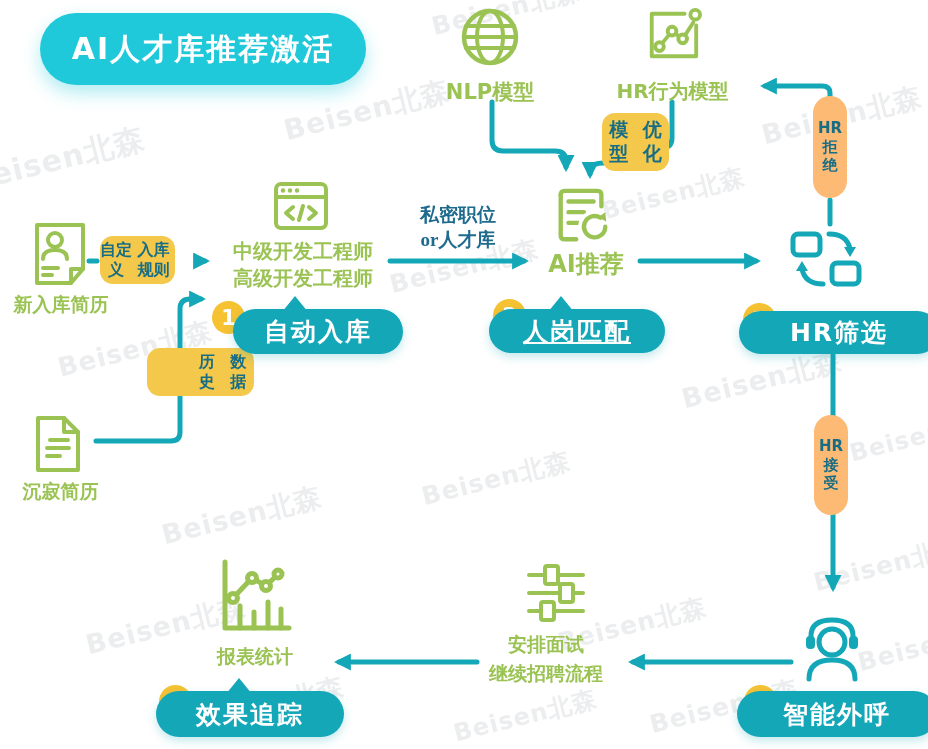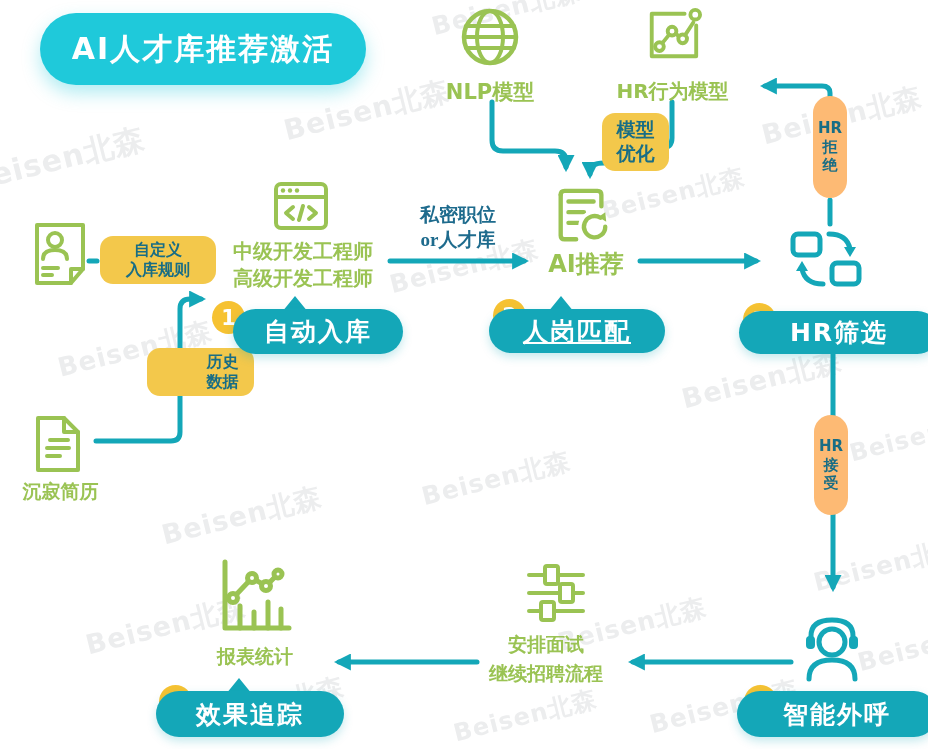--- a/index.html
+++ b/index.html
@@ -15,21 +15,21 @@
   .abs{position:absolute;z-index:2;}
   .title-pill{
     left:40px;top:13px;width:326px;height:72px;background:#1fc9da;border-radius:40px;
     display:flex;align-items:center;justify-content:center;color:#fff;font-weight:bold;
     font-size:30px;letter-spacing:2px;box-shadow:0 8px 18px rgba(31,201,218,.35);z-index:3;
   }
   .glabel{color:#9ac353;font-weight:bold;text-align:center;line-height:1.35;}
   .tlabel{color:#1e6b8d;font-weight:bold;text-align:center;line-height:1.3;}
   .ybadge{
     background:#f3c84b;border-radius:13px;color:#186d85;font-weight:bold;text-align:center;
-    display:flex;flex-direction:column;align-items:center;justify-content:center;line-height:1.25;z-index:3;
+    display:flex;flex-direction:row;align-items:center;justify-content:center;line-height:1.25;z-index:3;
   }
   .vpill{
     background:#fdba74;border-radius:18px;color:#186d85;font-weight:bold;text-align:center;
     display:flex;flex-direction:column;align-items:center;justify-content:center;line-height:1.25;z-index:3;
   }
   .step-pill{
     background:#14a7b8;border-radius:24px;color:#ffffff;font-weight:bold;font-size:25px;
     display:flex;align-items:center;justify-content:center;letter-spacing:2px;z-index:3;
     box-shadow:0 4px 10px rgba(20,167,184,.25);
   }
@@ -132,22 +132,23 @@
 
   <div class="abs icon" style="left:30px;top:220px;">
     <svg width="60" height="68" viewBox="0 0 60 68" fill="none" stroke="#9ac353" stroke-width="4" stroke-linecap="round" stroke-linejoin="round">
       <path d="M7,5 H53 V49 L41,63 H7 Z"></path>
       <path d="M53,49 H41 V63"></path>
       <circle cx="25" cy="20" r="7"></circle>
       <path d="M13,39 Q13,30 25,30 Q37,30 37,39"></path>
       <path d="M13,48 H28 M13,55 H22"></path>
     </svg>
   </div>
-
-  <div class="abs ybadge" style="left:100px;top:236px;width:116px;height:48px;font-size:16px;">
+  <div class="abs glabel" style="left:0px;top:292px;width:122px;font-size:19px;">新入库简历</div>
+
+  <div class="abs ybadge" style="left:100px;top:236px;width:75px;height:48px;font-size:16px;">
     <span>自定义</span>
     <span>入库规则</span>
   </div>
 
   <div class="abs ybadge" style="left:147px;top:348px;width:63px;height:48px;font-size:16px;padding-left:44px;">
     <span>历史</span>
     <span>数据</span>
   </div>
 
   <div class="abs icon" style="left:30px;top:413px;">

